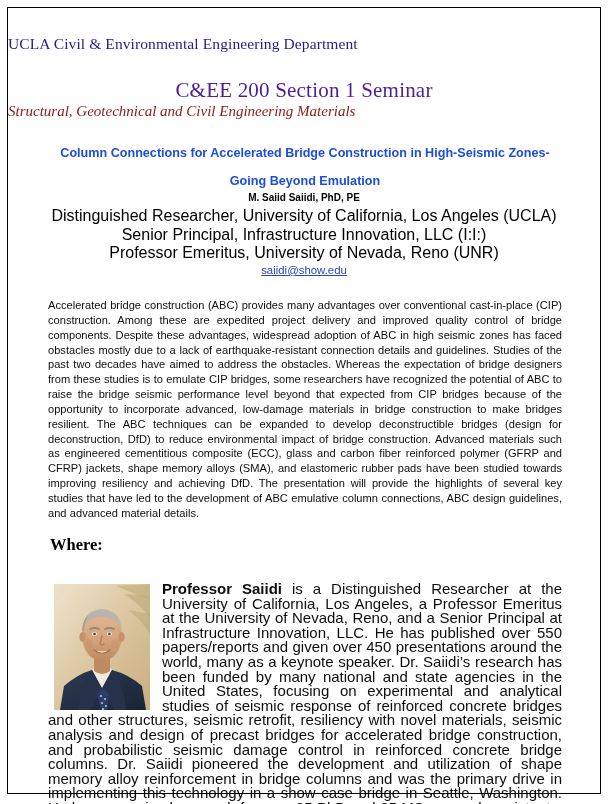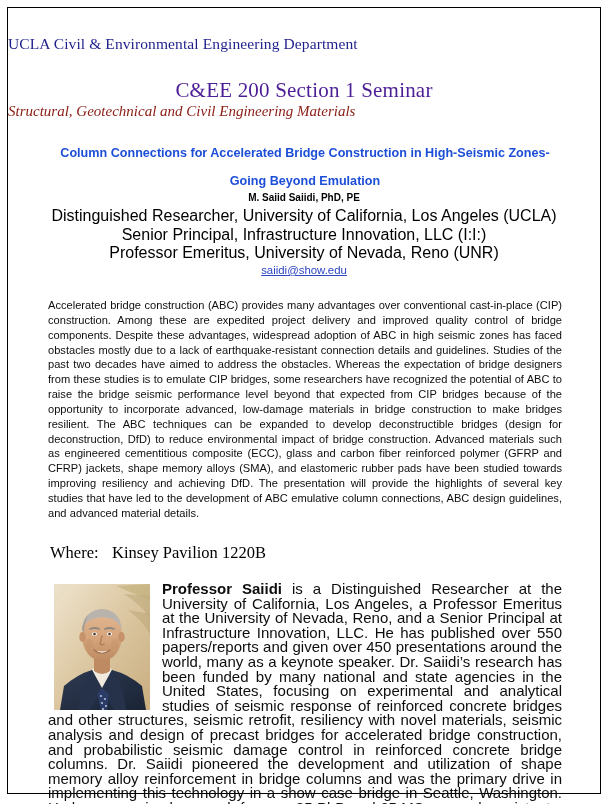--- a/index.html
+++ b/index.html
@@ -129,24 +129,23 @@
     font-family: "Liberation Serif", serif;
     font-size: 16.5px;
     color: #000000;
   }
   .detail-row {
     display: flex;
     align-items: baseline;
     line-height: 21px;
   }
   .detail-label {
-    font-weight: normal;
+    font-weight: bold;
     width: 62px;
     flex: 0 0 62px;
-    margin-top: 8px;
   }
   .detail-value {
     white-space: nowrap;
   }
 
   
   .bio-block {
     position: absolute;
     top: 574px;
     left: 40px;
@@ -193,21 +192,20 @@
 
   <div class="email-wrap">
     <a class="email-link" href="#">saiidi@show.edu</a>
   </div>
 
   <div class="abstract">Accelerated bridge construction (ABC) provides many advantages over conventional cast-in-place (CIP) construction.  Among these are expedited project delivery and improved quality control of bridge components.  Despite these advantages, widespread adoption of ABC in high seismic zones has faced obstacles mostly due to a lack of earthquake-resistant connection details and guidelines.  Studies of the past two decades have aimed to address the obstacles.  Whereas the expectation of bridge designers from these studies is to emulate CIP bridges, some researchers have recognized the potential of ABC to raise the bridge seismic performance level beyond that expected from CIP bridges because of the opportunity to incorporate advanced, low-damage materials in bridge construction to make bridges resilient.  The ABC techniques can be expanded to develop deconstructible bridges (design for deconstruction, DfD) to reduce environmental impact of bridge construction.  Advanced materials such as engineered cementitious composite (ECC), glass and carbon fiber reinforced polymer (GFRP and CFRP) jackets, shape memory alloys (SMA), and elastomeric rubber pads have been studied towards improving resiliency and achieving DfD.  The presentation will provide the highlights of several key studies that have led to the development of ABC emulative column connections, ABC design guidelines, and advanced material details.</div>
 
   <div class="details">
     <div class="detail-row">
       <span class="detail-label">Where:</span>
-      <span class="detail-value">Kinsey Pavilion 1220B</span>
     </div>
   </div>
 
   <div class="bio-block">
     <div class="photo">
       <svg width="96" height="126" viewBox="0 0 96 126" xmlns="http://www.w3.org/2000/svg">
         <defs>
           <linearGradient id="bgGrad" x1="0" y1="0" x2="1" y2="1">
             <stop offset="0%" stop-color="#efe4cf"></stop>
             <stop offset="45%" stop-color="#ddc9a4"></stop>

